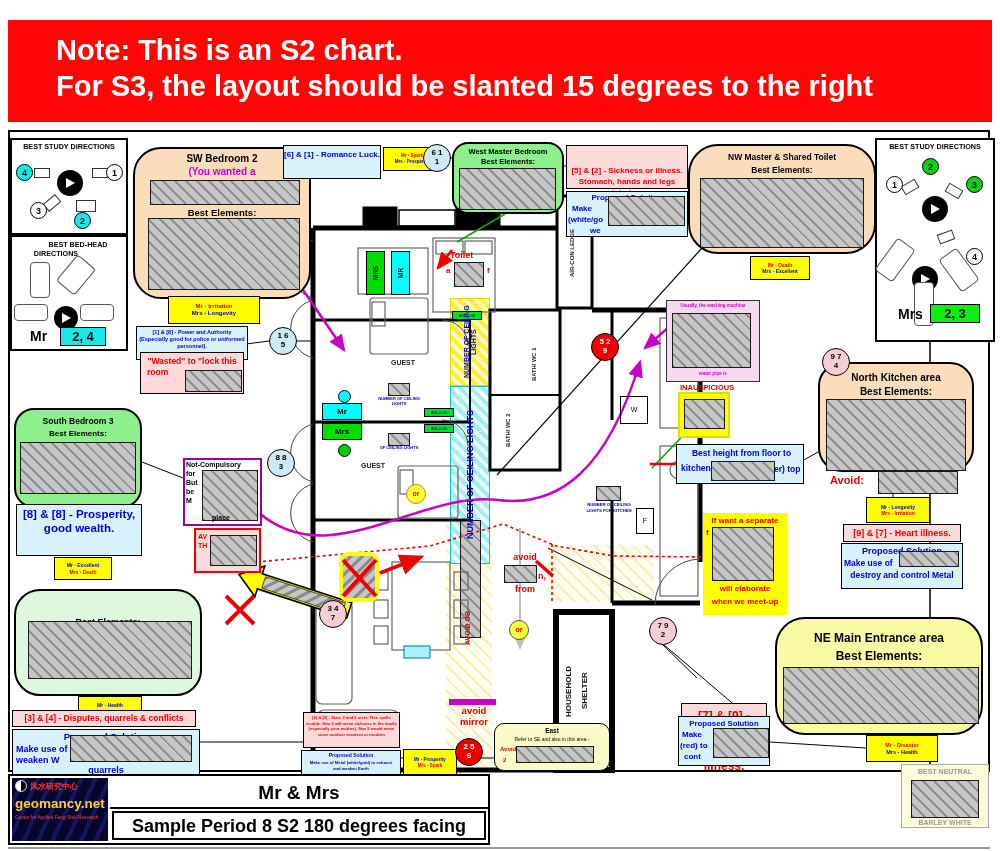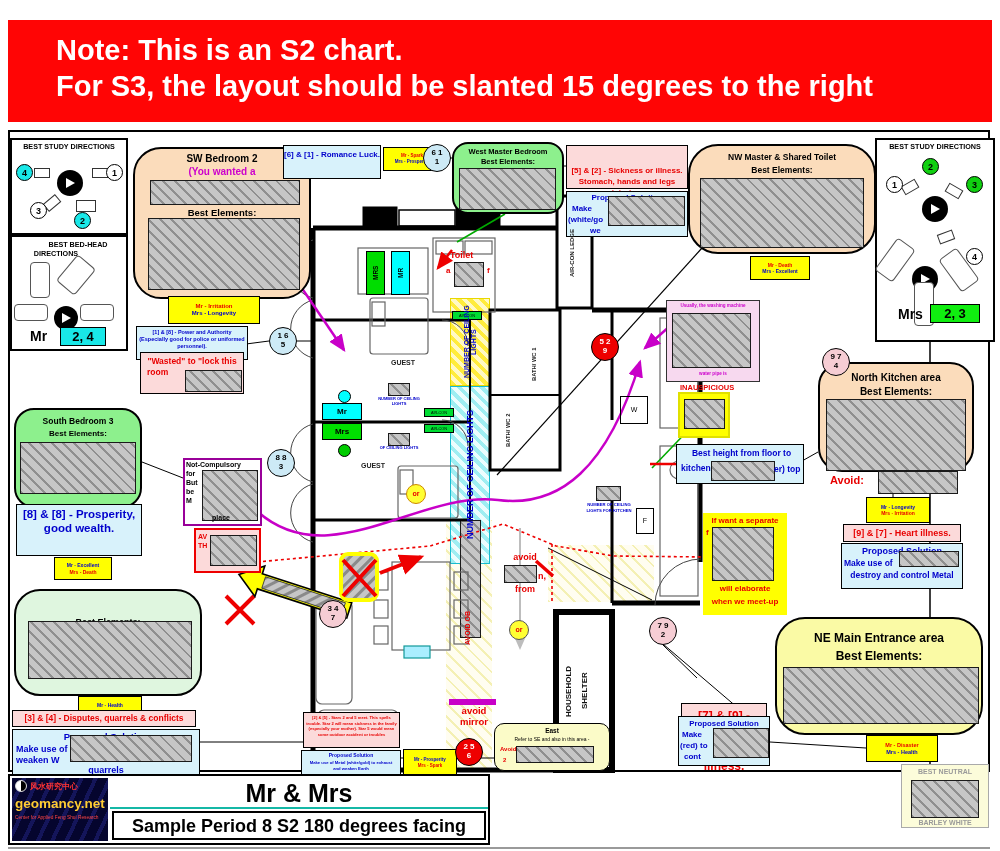--- a/index.html
+++ b/index.html
@@ -454,21 +454,21 @@
 
   <div class="abs" style="left:8px;top:774px;width:482px;height:71px;border:2px solid #000;background:#fff"></div>
   <div class="abs" style="left:12px;top:778px;width:96px;height:63px;background:repeating-linear-gradient(115deg,#05052e 0 9px,#14155a 9px 13px);padding:2px 3px;overflow:hidden">
     <div style="display:flex;align-items:center;gap:3px">
       <span class="yin" style="display:inline-block;width:12px;height:12px"></span>
       <span style="color:#ff3333;font-size:8px;font-weight:bold">风水研究中心</span>
     </div>
     <div class="b" style="color:#ffcc33;font-size:13.5px;margin-top:4px">geomancy.net</div>
     <div style="color:#ff4444;font-size:4.8px;margin-top:4px">Center for Applied Feng Shui Research</div>
   </div>
-  <div class="abs b ctr" style="left:110px;top:778px;width:378px;height:31px;font-size:25px;line-height:30px;border-bottom:2px solid #14b8a6">Mr &amp; Mrs</div>
+  <div class="abs b ctr" style="left:110px;top:778px;width:378px;height:31px;font-size:19px;line-height:30px;border-bottom:2px solid #000000">Mr &amp; Mrs</div>
   <div class="abs b ctr" style="left:112px;top:811px;width:374px;height:29px;font-size:18px;line-height:26px;border:2px solid #000">Sample Period 8 S2 180 degrees facing</div>
 
   <div class="abs" style="left:901px;top:764px;width:88px;height:64px;background:#fcfcda;border:1px solid #aaa"></div>
   <div class="abs b ctr" style="left:901px;top:768px;width:88px;font-size:7px;color:#9a9a9a">BEST NEUTRAL</div>
   <div class="abs hatch" style="left:911px;top:780px;width:68px;height:38px"></div>
   <div class="abs b ctr" style="left:901px;top:819px;width:88px;font-size:7px;color:#9a9a9a">BARLEY WHITE</div>
 
 </div>
 
 </body></html>

